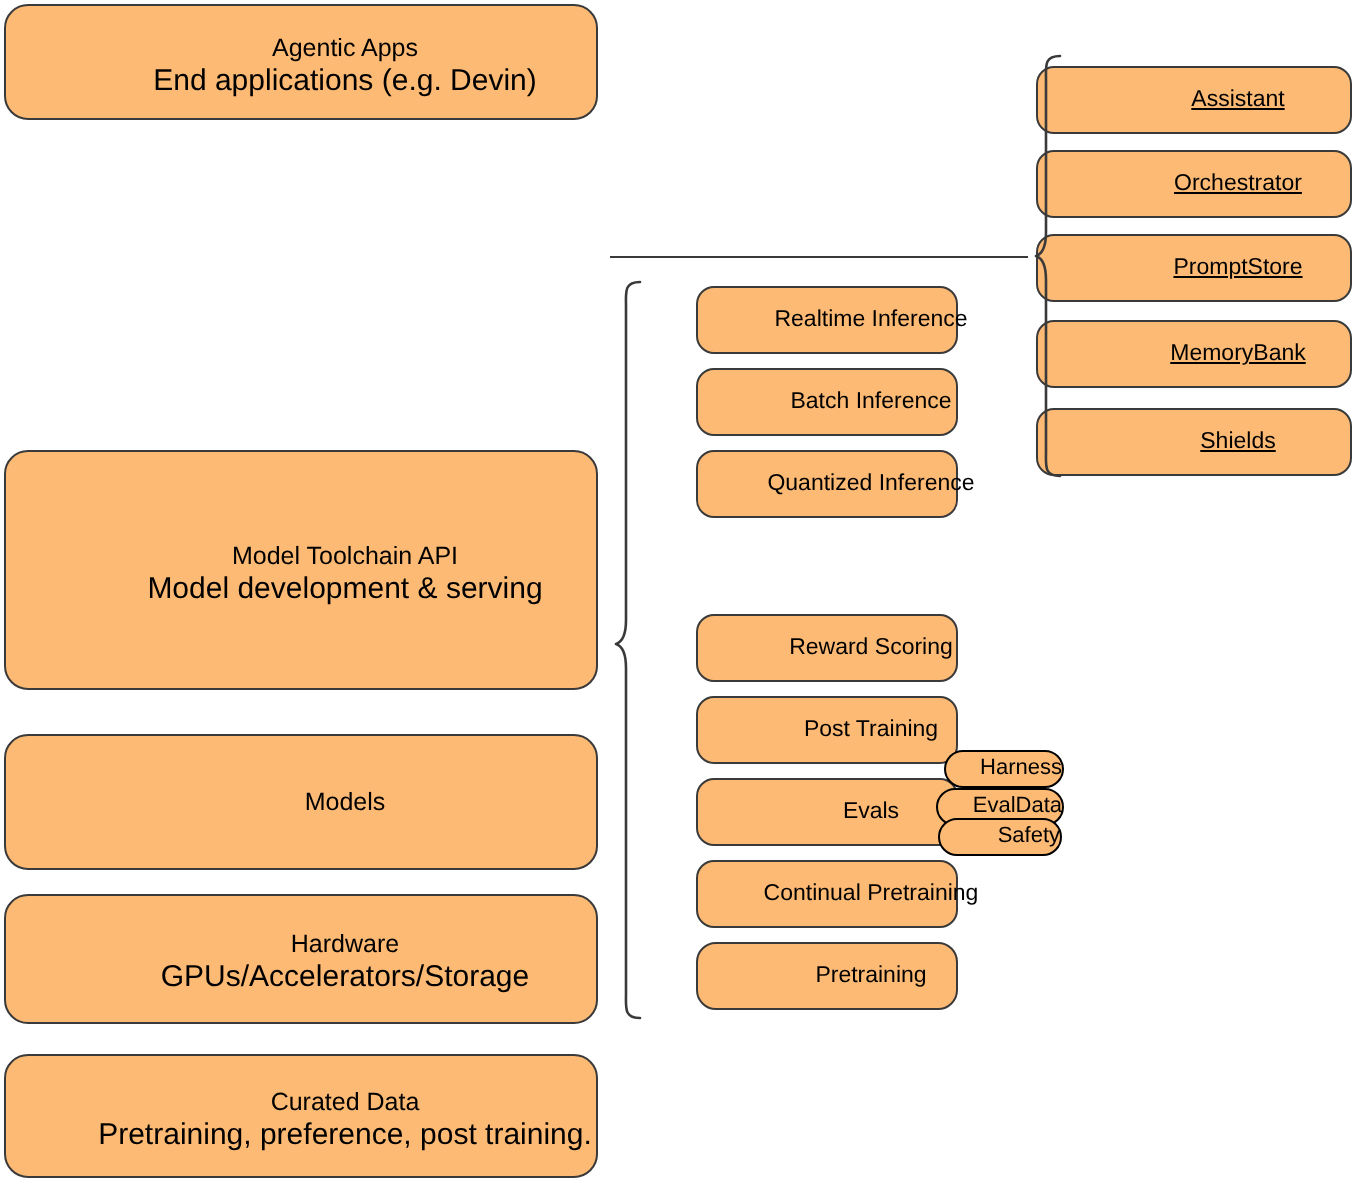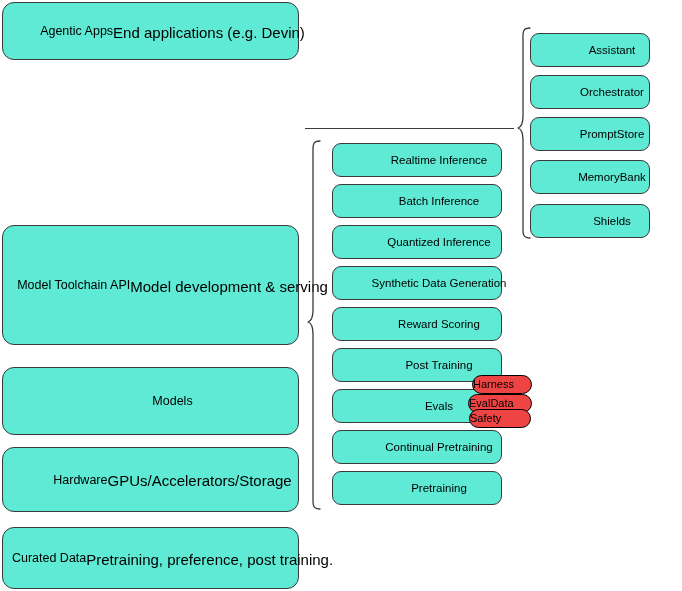--- a/index.html
+++ b/index.html
@@ -16,23 +16,23 @@
     color: #000000;
     overflow: hidden;
   }
 
   
   .box {
     position: absolute;
     box-sizing: border-box;
     border: 1.3px solid #3a3a3a;
     border-radius: 12px;
-    background: #5eead4;
+    background: #fdba74;
     display: flex;
-    flex-direction: row;
+    flex-direction: column;
     align-items: center;
     justify-content: center;
     text-align: center;
     padding-left: 44px;
   }
   .box .title {
     font-size: 12.5px;
     line-height: 16px;
     color: #000;
     white-space: nowrap;
@@ -49,33 +49,33 @@
   .layer-box { left: 2px; width: 297px; }
 
   
   .cap-box {
     height: 34px;
     border-radius: 9px;
     border-width: 1.3px;
   }
   .cap-box .title { font-size: 11.5px; }
 
-  .mid-box  { left: 332px; width: 170px; }
-  .right-box{ left: 530px; width: 120px; }
+  .mid-box  { left: 348px; width: 131px; }
+  .right-box{ left: 518px; width: 158px; text-decoration: underline; }
 
   
   .pill {
     position: absolute;
     box-sizing: border-box;
     border: 1.3px solid #000000;
     border-radius: 11px;
-    background: #ef4444;
+    background: #fdba74;
     display: flex;
     align-items: center;
-    justify-content: flex-start;
+    justify-content: flex-end;
     font-size: 11px;
     line-height: 11px;
     color: #000;
     white-space: nowrap;
     z-index: 6;
   }
 
   
   .connector {
     position: absolute;
@@ -152,36 +152,33 @@
 
   <div class="box cap-box mid-box" style="top:143px;">
     <div class="title">Realtime Inference</div>
   </div>
   <div class="box cap-box mid-box" style="top:184px;">
     <div class="title">Batch Inference</div>
   </div>
   <div class="box cap-box mid-box" style="top:225px;">
     <div class="title">Quantized Inference</div>
   </div>
-  <div class="box cap-box mid-box" style="top:266px;">
-    <div class="title">Synthetic Data Generation</div>
-  </div>
   <div class="box cap-box mid-box" style="top:307px;">
     <div class="title">Reward Scoring</div>
   </div>
   <div class="box cap-box mid-box" style="top:348px;">
     <div class="title">Post Training</div>
   </div>
   <div class="box cap-box mid-box" style="top:389px;">
     <div class="title">Evals</div>
   </div>
   <div class="box cap-box mid-box" style="top:430px;">
     <div class="title">Continual Pretraining</div>
   </div>
-  <div class="box cap-box mid-box" style="top:471px;">
+  <div class="box cap-box mid-box" style="top:471px;border-radius:10px;">
     <div class="title">Pretraining</div>
   </div>
 
   <div class="pill" style="left:472px;top:375px;width:60px;height:19px;">
     <span>Harness</span>
   </div>
   <div class="pill" style="left:468px;top:394px;width:64px;height:19px;">
     <span>EvalData</span>
   </div>
   <div class="pill" style="left:469px;top:409px;width:62px;height:19px;">

